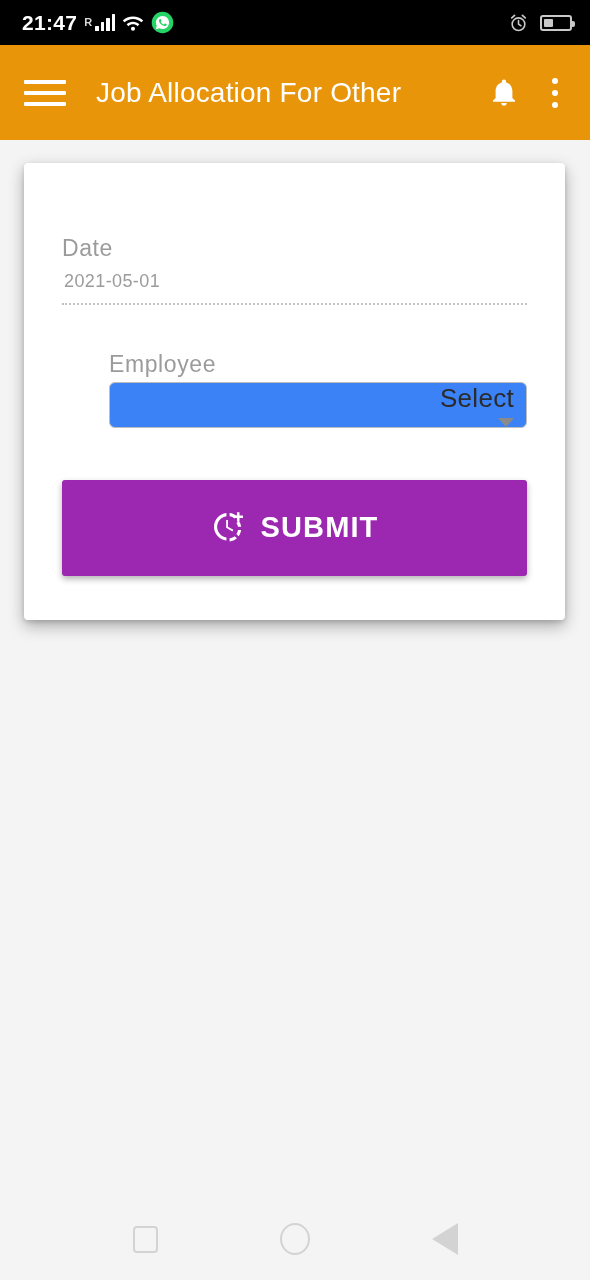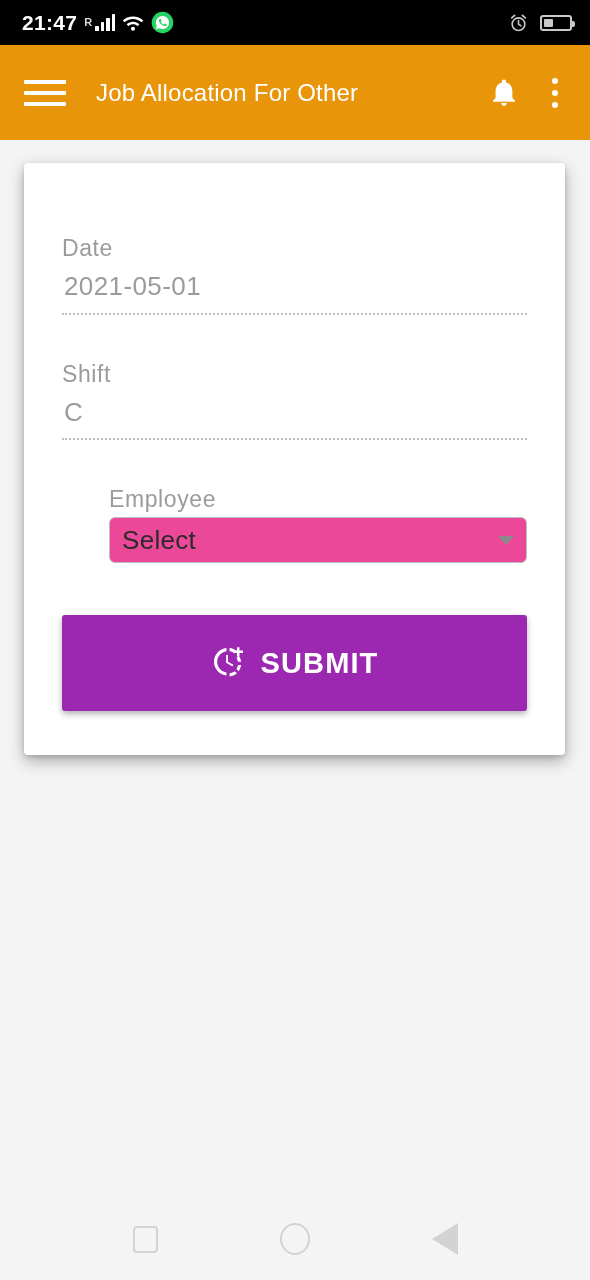--- a/index.html
+++ b/index.html
@@ -116,21 +116,21 @@
   .hamburger span {
     display: block;
     height: 4px;
     width: 100%;
     background: #ffffff;
     border-radius: 1px;
   }
   .app-title {
     flex: 1 1 auto;
     color: #ffffff;
-    font-size: 24px;
+    font-size: 28px;
     font-weight: normal;
     margin-left: 30px;
     white-space: nowrap;
     letter-spacing: 0.2px;
   }
   .bell-icon { width: 28px; height: 32px; flex: 0 0 auto; cursor: pointer; }
   .overflow-menu {
     width: 30px;
     display: flex;
     flex-direction: column;
@@ -173,36 +173,37 @@
     letter-spacing: 0.6px;
     margin-bottom: 4px;
   }
 
   .field-underline {
     padding: 4px 2px 10px 2px;
     border-bottom: 2px dotted #c0c0c0;
   }
   .field-value-disabled {
     color: #9b9b9b;
-    font-size: 26px;
+    font-size: 18px;
     letter-spacing: 0.4px;
     line-height: 1.25;
   }
 
   .select-box {
     margin-top: 2px;
     height: 46px;
     border: 1.5px solid #bdbdbd;
     border-radius: 6px;
     display: flex;
-    align-items: center;
+    align-items: flex-end;
     justify-content: space-between;
     padding: 0 12px 0 12px;
-    background: #ec4899;
-    cursor: pointer;
+    background: #3b82f6;
+    cursor: pointer;
+    flex-direction: column;
   }
   .select-value {
     color: #2b2b2b;
     font-size: 26px;
     letter-spacing: 0.3px;
   }
   .select-caret {
     width: 0; height: 0;
     border-left: 8px solid transparent;
     border-right: 8px solid transparent;
@@ -322,26 +323,20 @@
   <div class="content-area">
     <div class="form-card">
 
       <div class="field-block">
         <div class="field-label">Date</div>
         <div class="field-underline">
           <div class="field-value-disabled">2021-05-01</div>
         </div>
       </div>
 
-      <div class="field-block">
-        <div class="field-label">Shift</div>
-        <div class="field-underline">
-          <div class="field-value-disabled">C</div>
-        </div>
-      </div>
 
       <div class="field-block" style="margin-bottom:0;margin-left:47px;">
         <div class="field-label">Employee</div>
         <div class="select-box">
           <span class="select-value">Select</span>
           <span class="select-caret"></span>
         </div>
       </div>
 
       <div class="submit-wrap">

